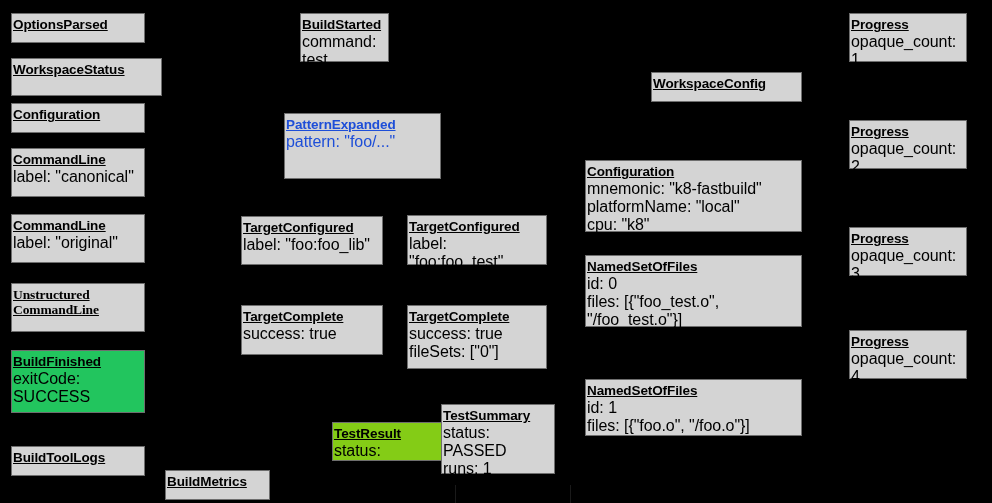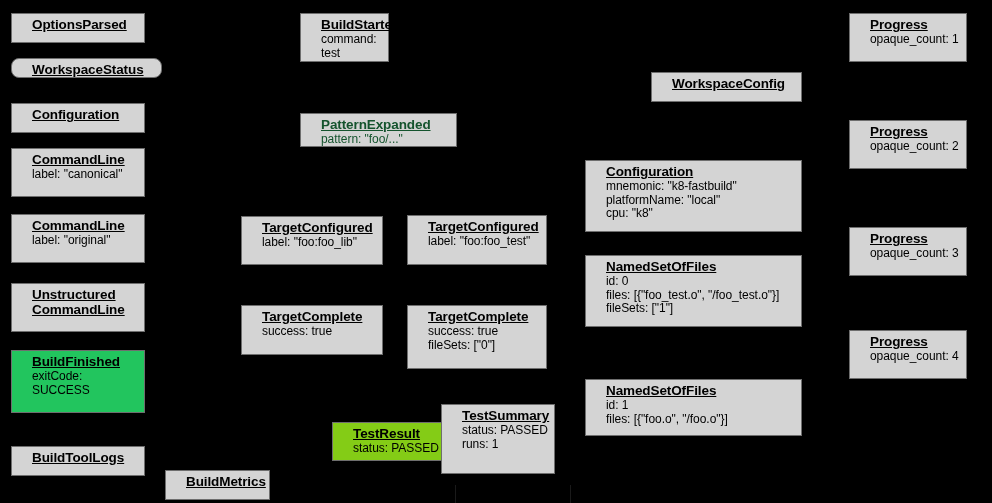--- a/index.html
+++ b/index.html
@@ -14,86 +14,86 @@
     height: 503px;
     background: #000000;
     overflow: hidden;
     font-family: "Liberation Sans", sans-serif;
   }
   .node {
     position: absolute;
     box-sizing: border-box;
     background: #d4d4d4;
     border: 1px solid #6e6e6e;
-    padding: 3px 6px 4px 20px;
+    padding: 3px 6px 4px 1px;
     color: #000000;
     line-height: 1.12;
   }
   .node-title {
     display: block;
     font-size: 13.5px;
     font-weight: bold;
     text-decoration: underline;
     white-space: pre-line;
     letter-spacing: -0.1px;
     margin-bottom: 1px;
   }
   .node-fields {
     display: block;
-    font-size: 12px;
+    font-size: 16px;
     font-weight: normal;
     white-space: pre-line;
     letter-spacing: -0.05px;
   }
   .divider {
     position: absolute;
     background: #1a1a1a;
     width: 1px;
   }
 </style>
 </head>
 <body>
 
 <div id="canvas" style="width: 992px; height: 503px; background: rgb(0, 0, 0);">
     <div class="node" style="left: 11px; top: 13px; width: 134px; height: 30px; background: rgb(212, 212, 212); border-color: rgb(110, 110, 110); color: rgb(0, 0, 0);">
       <span class="node-title">OptionsParsed</span>
     </div>
-    <div class="node" style="left: 11px; top: 58px; width: 151px; height: 20px; background: rgb(212, 212, 212); border-color: rgb(110, 110, 110); color: rgb(0, 0, 0); border-radius: 8px;">
+    <div class="node" style="left: 11px; top: 58px; width: 151px; height: 38px; background: rgb(212, 212, 212); border-color: rgb(110, 110, 110); color: rgb(0, 0, 0);">
       <span class="node-title">WorkspaceStatus</span>
     </div>
     <div class="node" style="left: 11px; top: 103px; width: 134px; height: 30px; background: rgb(212, 212, 212); border-color: rgb(110, 110, 110); color: rgb(0, 0, 0);">
       <span class="node-title">Configuration</span>
     </div>
     <div class="node" style="left: 11px; top: 148px; width: 134px; height: 49px; background: rgb(212, 212, 212); border-color: rgb(110, 110, 110); color: rgb(0, 0, 0);">
       <span class="node-title">CommandLine</span>
       <span class="node-fields">label: "canonical"</span>
     </div>
     <div class="node" style="left: 11px; top: 214px; width: 134px; height: 49px; background: rgb(212, 212, 212); border-color: rgb(110, 110, 110); color: rgb(0, 0, 0);">
       <span class="node-title">CommandLine</span>
       <span class="node-fields">label: "original"</span>
     </div>
-    <div class="node" style="left: 11px; top: 283px; width: 134px; height: 49px; background: rgb(212, 212, 212); border-color: rgb(110, 110, 110); color: rgb(0, 0, 0);">
+    <div class="node" style="left: 11px; top: 283px; width: 134px; height: 49px; background: rgb(212, 212, 212); border-color: rgb(110, 110, 110); color: rgb(0, 0, 0); font-family: Liberation Serif, serif;">
       <span class="node-title">Unstructured
 CommandLine</span>
     </div>
     <div class="node" style="left: 11px; top: 350px; width: 134px; height: 63px; background: #22c55e; border-color: rgb(110, 110, 110); color: rgb(0, 0, 0);">
       <span class="node-title">BuildFinished</span>
       <span class="node-fields">exitCode: SUCCESS</span>
     </div>
     <div class="node" style="left: 11px; top: 446px; width: 134px; height: 30px; background: rgb(212, 212, 212); border-color: rgb(110, 110, 110); color: rgb(0, 0, 0);">
       <span class="node-title">BuildToolLogs</span>
     </div>
     <div class="node" style="left: 165px; top: 446px; width: 105px; height: 30px; background: rgb(212, 212, 212); border-color: rgb(110, 110, 110); color: rgb(0, 0, 0); margin-top: 24px;">
       <span class="node-title">BuildMetrics</span>
     </div>
     <div class="node" style="left: 300px; top: 13px; width: 89px; height: 49px; background: rgb(212, 212, 212); border-color: rgb(110, 110, 110); color: rgb(0, 0, 0);">
       <span class="node-title">BuildStarted</span>
       <span class="node-fields">command: test</span>
     </div>
-    <div class="node" style="left: 300px; top: 113px; width: 157px; height: 34px; background: rgb(212, 212, 212); border-color: rgb(110, 110, 110); color: #14532d;">
+    <div class="node" style="left: 284px; top: 113px; width: 157px; height: 66px; background: rgb(212, 212, 212); border-color: rgb(110, 110, 110); color: #1d4ed8;">
       <span class="node-title">PatternExpanded</span>
       <span class="node-fields">pattern: "foo/..."</span>
     </div>
     <div class="node" style="left: 241px; top: 216px; width: 142px; height: 49px; background: rgb(212, 212, 212); border-color: rgb(110, 110, 110); color: rgb(0, 0, 0);">
       <span class="node-title">TargetConfigured</span>
       <span class="node-fields">label: "foo:foo_lib"</span>
     </div>
     <div class="node" style="left: 407px; top: 215px; width: 140px; height: 50px; background: rgb(212, 212, 212); border-color: rgb(110, 110, 110); color: rgb(0, 0, 0);">
       <span class="node-title">TargetConfigured</span>
       <span class="node-fields">label: "foo:foo_test"</span>

